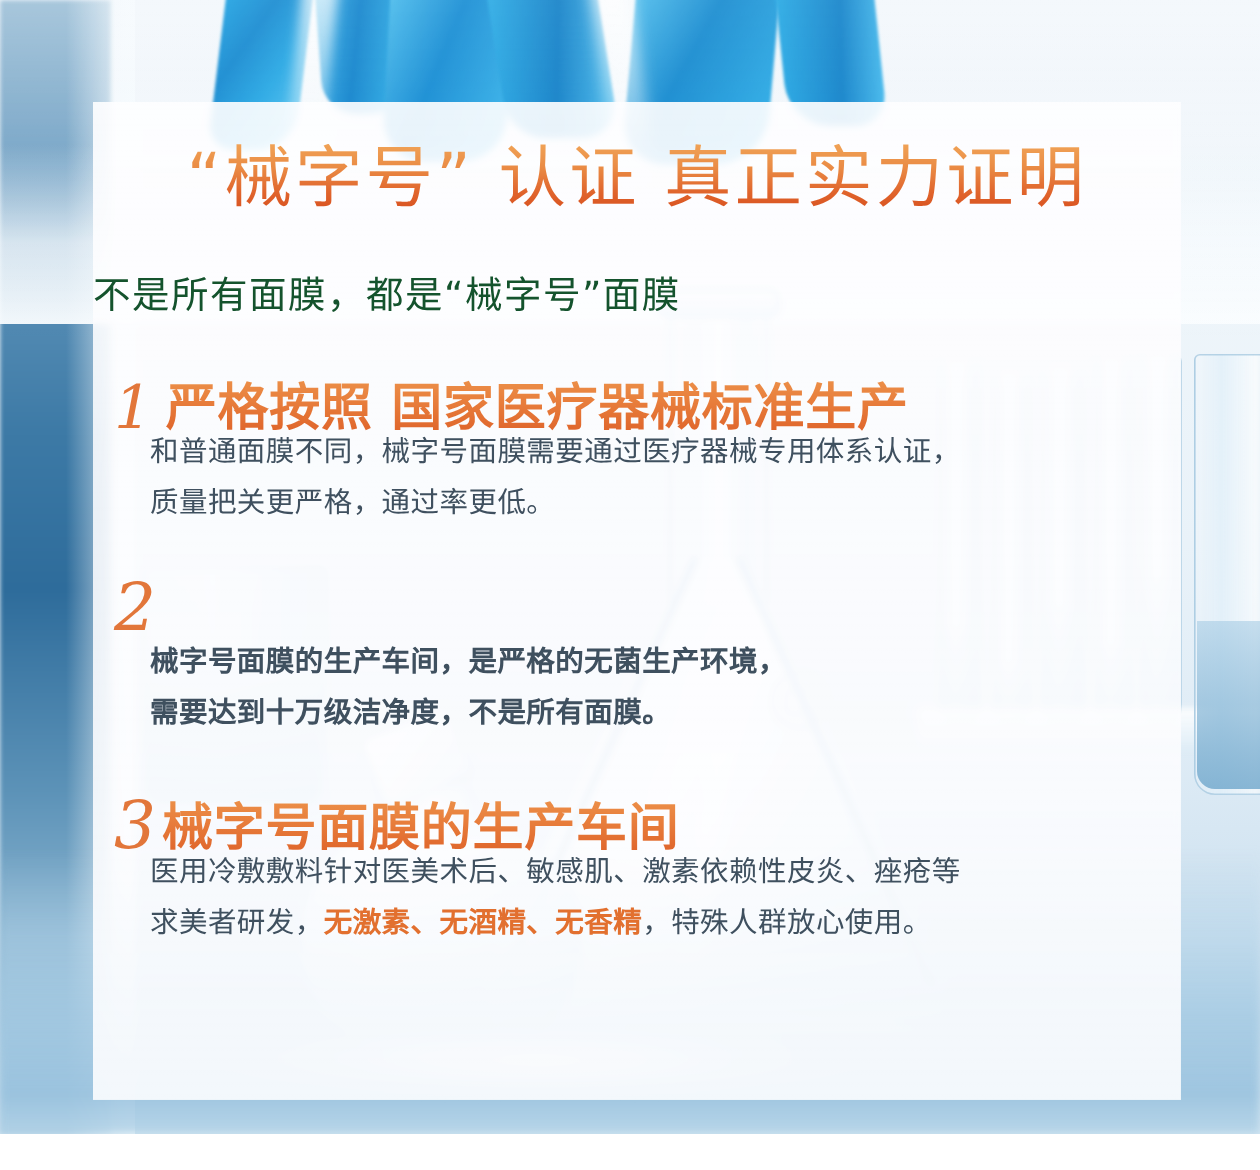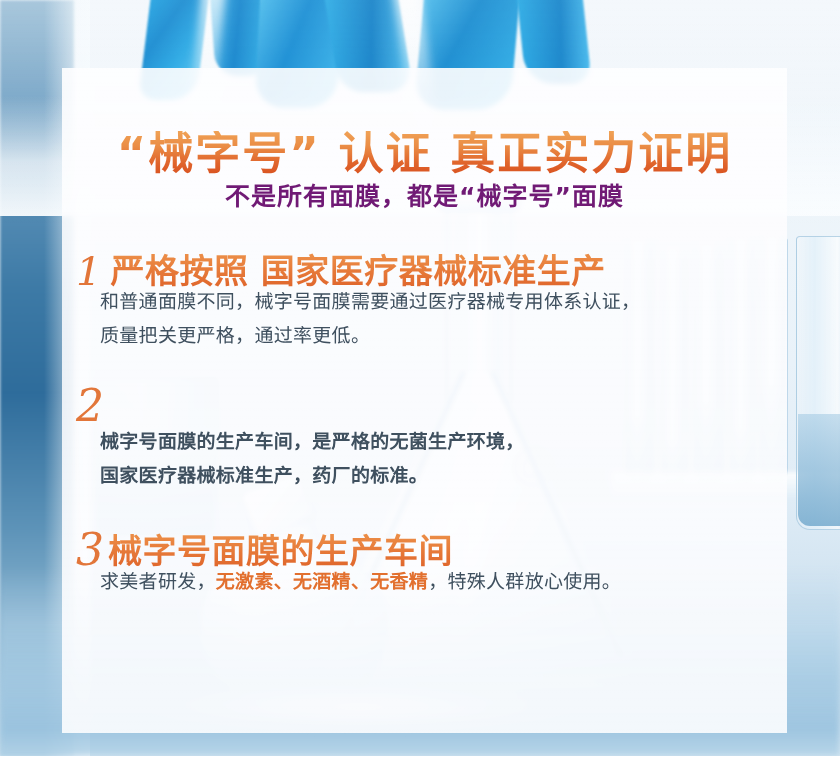--- a/index.html
+++ b/index.html
@@ -241,31 +241,31 @@
     position:absolute;left:62px;top:68px;width:725px;height:665px;
     background:linear-gradient(180deg,rgba(255,255,255,.55) 0%,rgba(255,255,255,.25) 40%,rgba(255,255,255,.45) 100%);
     pointer-events:none;
   }
 
   
   .content{
     position:absolute;left:62px;top:68px;width:725px;height:665px;
   }
   .title{
-    position:absolute;left:0;top:63px;width:725px;text-align:center;
-    font-size:45px;font-weight:700;letter-spacing:2px;
+    position:absolute;left:0;top:28px;width:725px;text-align:center;
+    font-size:45px;font-weight:400;letter-spacing:2px;
     line-height:1;
     background:linear-gradient(180deg,#f0a256 0%,#ea8c45 34%,#e0642c 72%,#d8511f 100%);
     -webkit-background-clip:text;background-clip:text;
     color:transparent;-webkit-text-fill-color:transparent;
     white-space:nowrap;
   }
   .subtitle{
-    position:absolute;left:0;top:108px;width:725px;text-align:center;
-    font-size:25px;font-weight:700;color:#701a75;letter-spacing:1px;
+    position:absolute;left:0;top:108px;width:725px;
+    font-size:25px;font-weight:400;color:#14532d;letter-spacing:1px;
     white-space:nowrap;
   }
 
   .sec{position:absolute;left:14px;width:700px;}
   .sec1{top:176px;}
   .sec2{top:316px;}
   .sec3{top:456px;}
 
   .sec-head{
     display:flex;align-items:baseline;gap:9px;
@@ -382,27 +382,28 @@
       </div>
       <div class="body-line">和普通面膜不同，械字号面膜需要通过医疗器械专用体系认证，</div>
       <div class="body-line">质量把关更严格，通过率更低。</div>
     </div>
 
     <div class="sec sec2">
       <div class="sec-head" style="gap:2px;">
         <span class="num n2">2</span>
       </div>
       <div class="body-line">械字号面膜的生产车间，是严格的无菌生产环境，</div>
-      <div class="body-line">国家医疗器械标准生产，药厂的标准。</div>
+      <div class="body-line">需要达到十万级洁净度，不是所有面膜。</div>
     </div>
 
     <div class="sec sec3">
       <div class="sec-head" style="gap:4px;">
         <span class="num n3">3</span>
         <span class="head-text">械字号面膜的生产车间</span>
       </div>
+      <div class="body-line">医用冷敷敷料针对医美术后、敏感肌、激素依赖性皮炎、痤疮等</div>
       <div class="body-line"><span>求美者研发，</span><span class="hl">无激素、无酒精、无香精</span><span>，特殊人群放心使用。</span></div>
     </div>
 
   </div>
 
   <div class="bottom-strip"></div>
 </div>
 
 </body></html>

